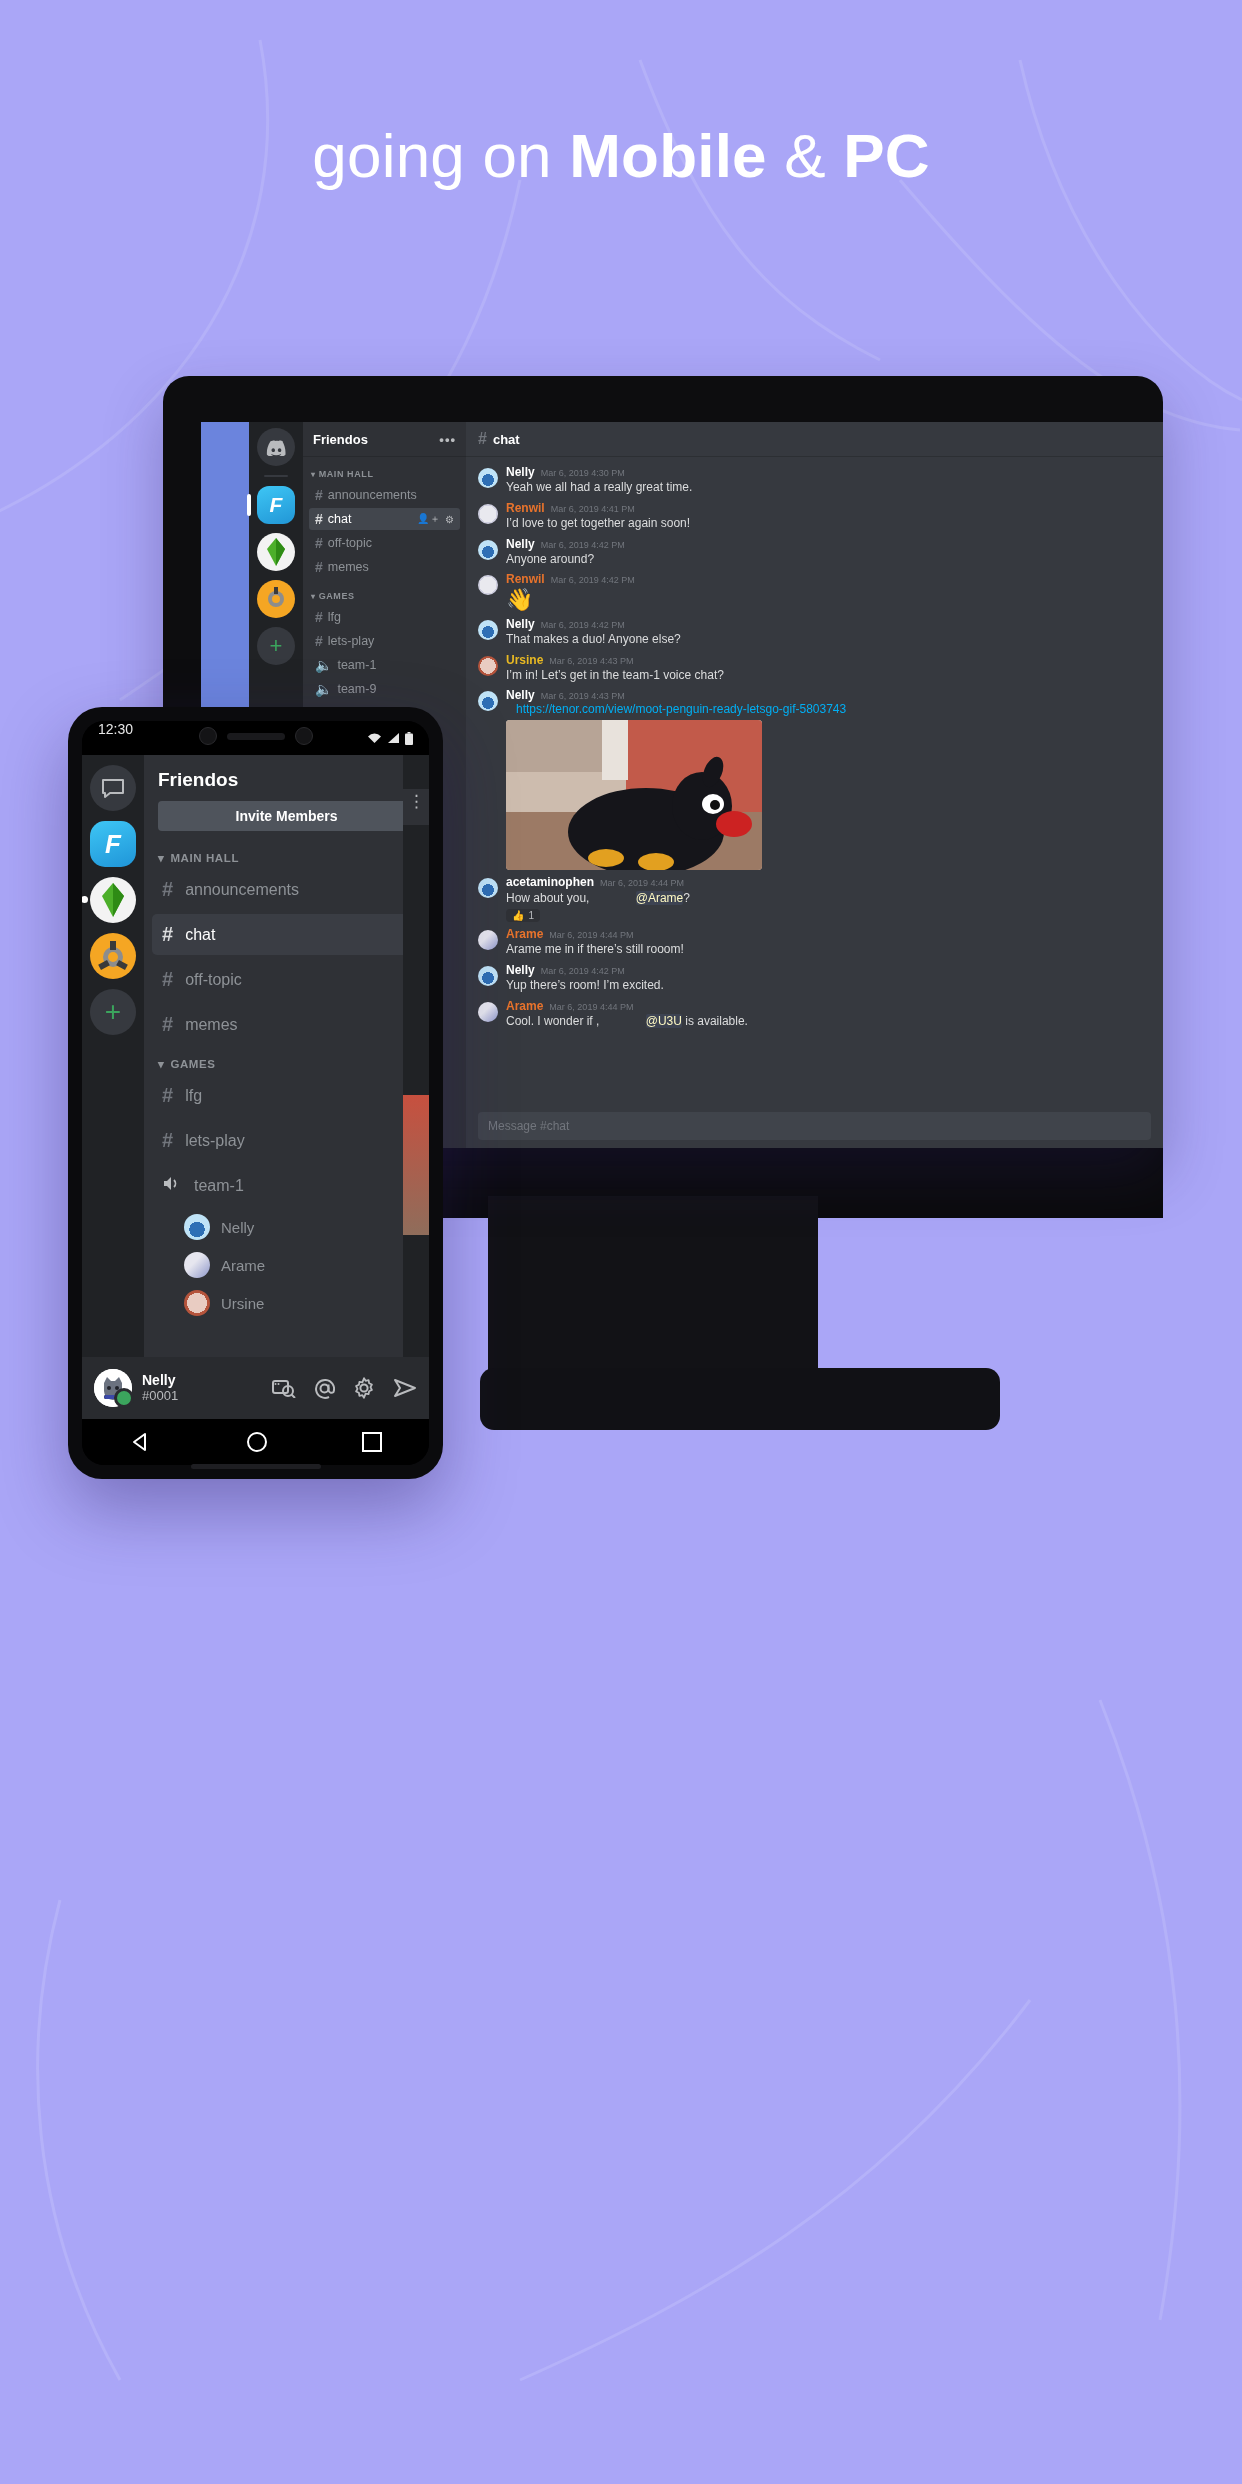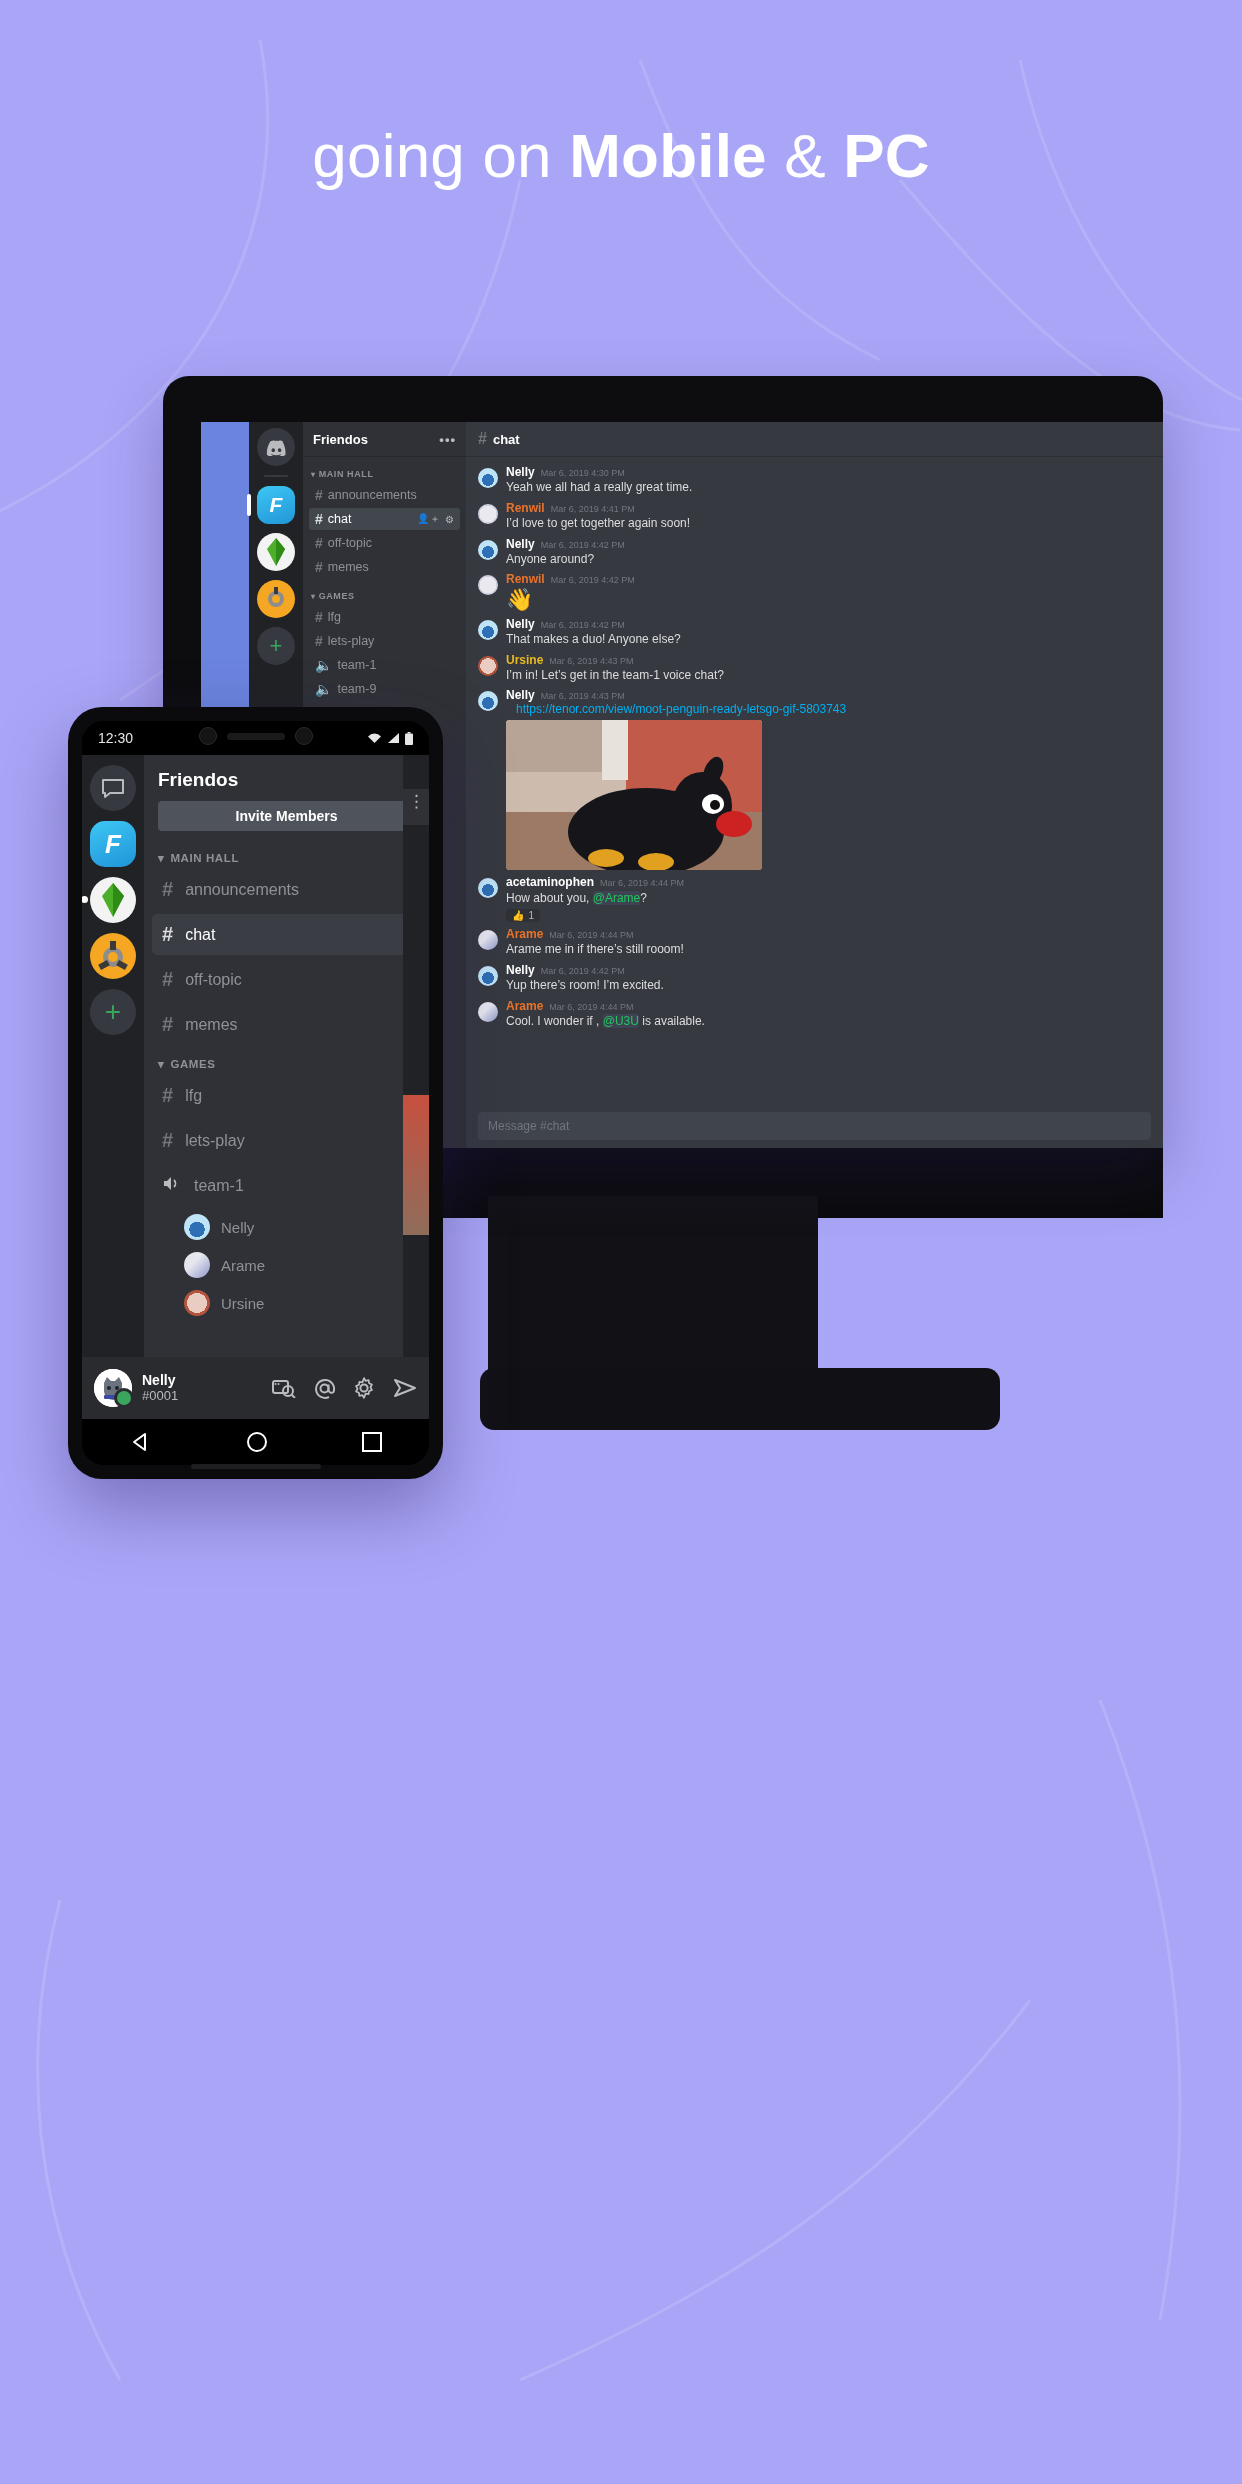--- a/index.html
+++ b/index.html
@@ -86,40 +86,40 @@
   .av{width:20px;height:20px;border-radius:50%;flex:0 0 20px;margin-top:2px;overflow:hidden;}
   .msg-body{min-width:0;flex:1;}
   .mhead{display:flex;align-items:baseline;gap:6px;line-height:1.1;}
   .mname{font-weight:700;font-size:12px;}
   .mname.white{color:#fff;}
   .mname.orange{color:#e8732c;}
   .mname.gold{color:#e8b923;}
   .mtime{font-size:9px;color:#72767d;}
   .mtext{font-size:12px;color:#dcddde;line-height:1.3;margin-top:1px;}
   .mlink{color:#00aff4;font-size:12px;padding-left:10px;}
-  .mention{color:#22c55e;background:rgba(114,137,218,.12);border-radius:2px;}
+  .mention{color:#fef9c3;background:rgba(114,137,218,.12);border-radius:2px;margin-left:43px;}
   .emoji-lg{font-size:22px;line-height:1.1;}
   .gifbox{width:256px;height:150px;border-radius:4px;margin-top:4px;overflow:hidden;position:relative;
      background:linear-gradient(180deg,#d8cfc8 0%,#c7b7ab 35%,#8f6d5b 100%);}
   .reaction{display:inline-flex;align-items:center;gap:4px;background:#2f3136;border-radius:4px;
      padding:1px 6px;margin-top:3px;font-size:10px;color:#b9bbbe;}
   .dsk-input{height:28px;margin:6px 12px 8px 12px;background:#40444b;border-radius:4px;
      display:flex;align-items:center;padding:0 10px;color:#72767d;font-size:12px;}
 
   
   .phone{
     position:absolute;left:68px;top:707px;width:375px;height:772px;
     background:#0b0b0d;border-radius:34px;
     box-shadow:0 30px 70px rgba(40,25,95,.38);
   }
   .phone-screen{
     position:absolute;left:14px;top:14px;right:14px;bottom:14px;
     background:#000;border-radius:22px;overflow:hidden;display:flex;flex-direction:column;
   }
-  .ph-status{height:34px;background:#000;display:flex;align-items:center;
+  .ph-status{height:34px;background:#000;display:flex;
      justify-content:space-between;padding:0 16px;color:#e6e6e6;font-size:14px;position:relative;}
   .ph-notch{position:absolute;left:50%;transform:translateX(-50%);top:6px;
      display:flex;align-items:center;gap:10px;}
   .ph-cam{width:16px;height:16px;border-radius:50%;background:#141416;border:1px solid #2a2a2e;}
   .ph-spk{width:58px;height:7px;border-radius:4px;background:#1a1a1d;}
   .ph-sticons{display:flex;align-items:center;gap:5px;}
 
   .ph-body{flex:1;display:flex;background:#2f3136;min-height:0;position:relative;}
   .ph-guilds{width:62px;flex:0 0 62px;background:#202225;display:flex;flex-direction:column;
      align-items:center;padding-top:10px;gap:10px;}

